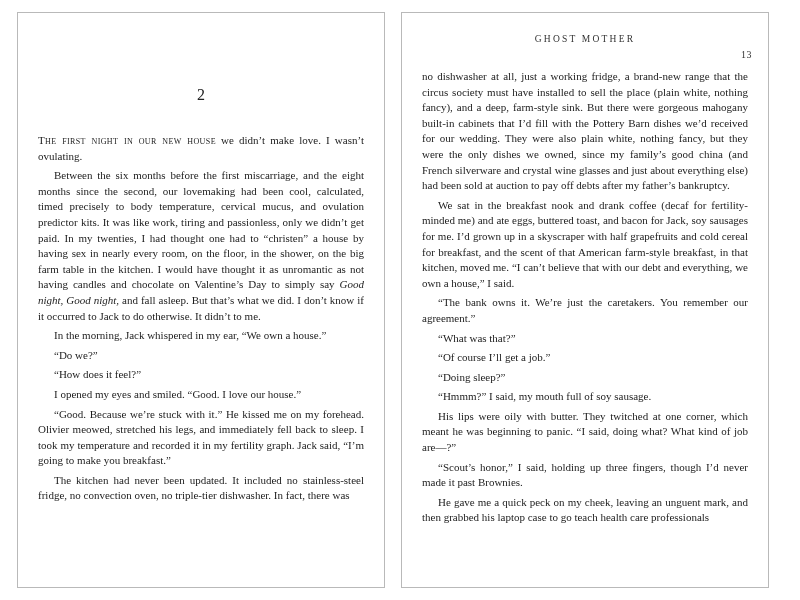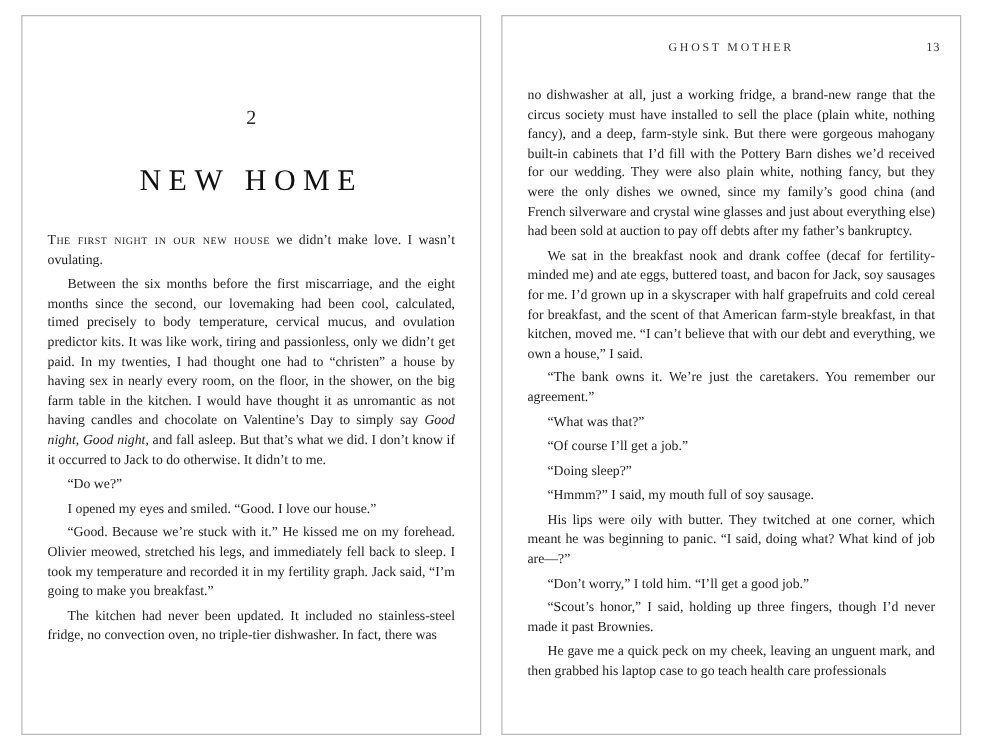--- a/index.html
+++ b/index.html
@@ -50,21 +50,21 @@
     height: 12px;
     font-size: 9.5px;
     line-height: 12px;
     letter-spacing: 2.2px;
     text-align: center;
     color: #333;
   }
   .running-header .page-number {
     position: absolute;
     right: 0;
-    top: 0;
+    top: 16px;
     letter-spacing: 0.5px;
     font-size: 10px;
   }
   .page-right .body-text { margin-top: 24px; }
   
   .body-text {
     font-size: 11px;
     line-height: 15.6px;
     text-align: justify;
     color: #1c1c1c;
@@ -74,44 +74,44 @@
   .smallcaps { font-variant: small-caps; letter-spacing: 0.4px; }
   .italic { font-style: italic; }
 </style>
 </head>
 <body>
 
 <div class="spread">
 
   <div class="page page-left">
     <div class="chapter-number">2</div>
-    <h1 class="chapter-title">NEW HOME</h1>
     <div class="body-text" id="left-body">
         <p class="para"><span class="smallcaps">The first night in our new house</span><span> we didn’t make love. I wasn’t ovulating.</span></p>
         <p class="para indent"><span>Between the six months before the first miscarriage, and the eight months since the second, our lovemaking had been cool, calculated, timed precisely to body temperature, cervical mucus, and ovulation predictor kits. It was like work, tiring and passionless, only we didn’t get paid. In my twenties, I had thought one had to “christen” a house by having sex in nearly every room, on the floor, in the shower, on the big farm table in the kitchen. I would have thought it as unromantic as not having candles and chocolate on Valentine’s Day to simply say </span><span class="italic">Good night, Good night,</span><span> and fall asleep. But that’s what we did. I don’t know if it occurred to Jack to do otherwise. It didn’t to me.</span></p>
+        <p class="para indent"><span>In the morning, Jack whispered in my ear, “We own a house.”</span></p>
         <p class="para indent"><span>“Do we?”</span></p>
+        <p class="para indent"><span>“How does it feel?”</span></p>
         <p class="para indent"><span>I opened my eyes and smiled. “Good. I love our house.”</span></p>
         <p class="para indent"><span>“Good. Because we’re stuck with it.” He kissed me on my forehead. Olivier meowed, stretched his legs, and immediately fell back to sleep. I took my temperature and recorded it in my fertility graph. Jack said, “I’m going to make you breakfast.”</span></p>
         <p class="para indent"><span>The kitchen had never been updated. It included no stainless-steel fridge, no convection oven, no triple-tier dishwasher. In fact, there was</span></p>
       </div>
   </div>
 
   <div class="page page-right">
     <div class="running-header">
       <span class="header-title">GHOST MOTHER</span>
       <span class="page-number">13</span>
     </div>
     <div class="body-text" id="right-body">
         <p class="para"><span>no dishwasher at all, just a working fridge, a brand-new range that the circus society must have installed to sell the place (plain white, nothing fancy), and a deep, farm-style sink. But there were gorgeous mahogany built-in cabinets that I’d fill with the Pottery Barn dishes we’d received for our wedding. They were also plain white, nothing fancy, but they were the only dishes we owned, since my family’s good china (and French silverware and crystal wine glasses and just about everything else) had been sold at auction to pay off debts after my father’s bankruptcy.</span></p>
         <p class="para indent"><span>We sat in the breakfast nook and drank coffee (decaf for fertility-minded me) and ate eggs, buttered toast, and bacon for Jack, soy sausages for me. I’d grown up in a skyscraper with half grapefruits and cold cereal for breakfast, and the scent of that American farm-style breakfast, in that kitchen, moved me. “I can’t believe that with our debt and everything, we own a house,” I said.</span></p>
         <p class="para indent"><span>“The bank owns it. We’re just the caretakers. You remember our agreement.”</span></p>
         <p class="para indent"><span>“What was that?”</span></p>
         <p class="para indent"><span>“Of course I’ll get a job.”</span></p>
         <p class="para indent"><span>“Doing sleep?”</span></p>
         <p class="para indent"><span>“Hmmm?” I said, my mouth full of soy sausage.</span></p>
         <p class="para indent"><span>His lips were oily with butter. They twitched at one corner, which meant he was beginning to panic. “I said, doing what? What kind of job are—?”</span></p>
-        <p class="para indent"><span>“Don’t worry,” I told him. “I’ll get a good job.”</span></p>
         <p class="para indent"><span>“Scout’s honor,” I said, holding up three fingers, though I’d never made it past Brownies.</span></p>
         <p class="para indent"><span>He gave me a quick peck on my cheek, leaving an unguent mark, and then grabbed his laptop case to go teach health care professionals</span></p>
       </div>
   </div>
 
 </div>
 
 </body></html>

